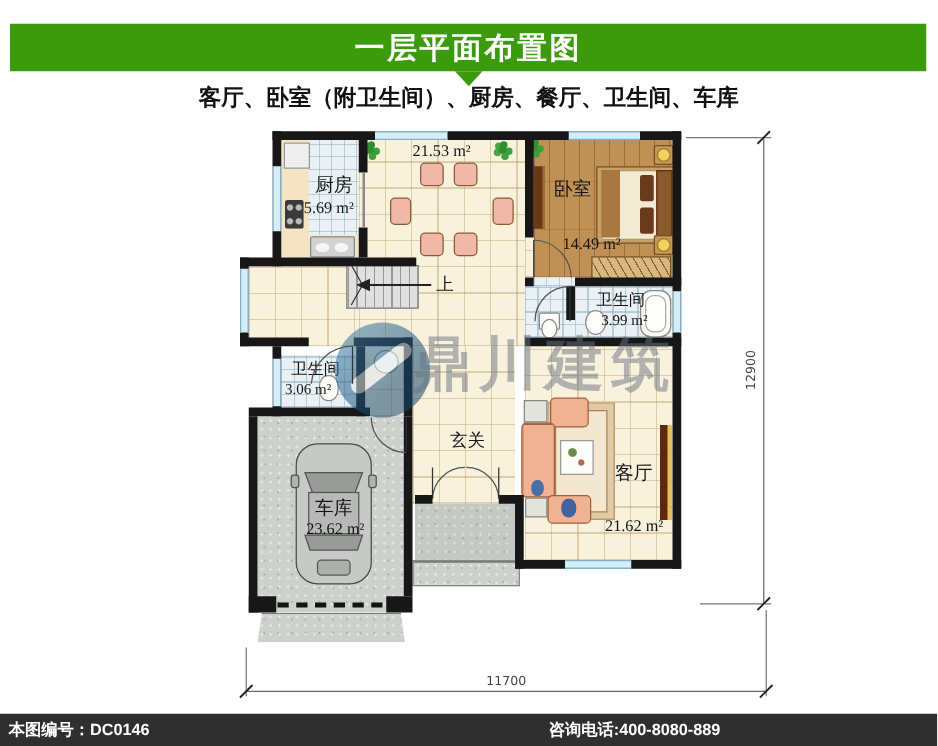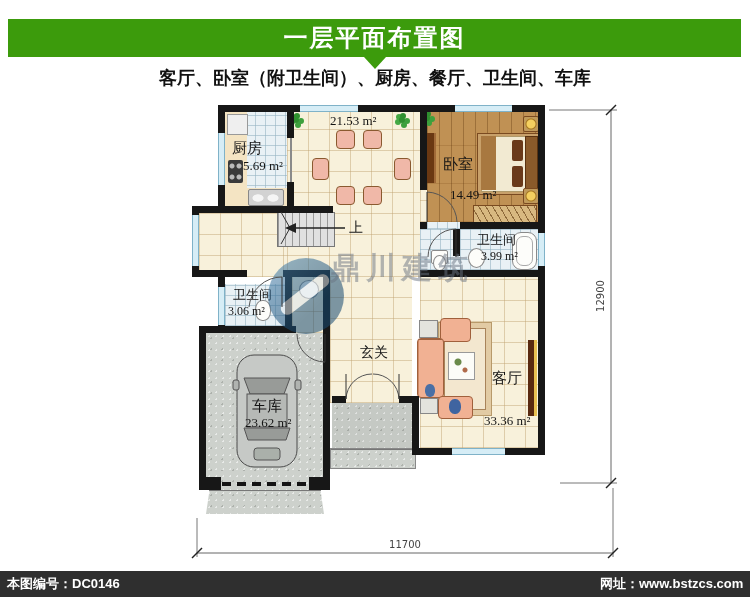--- a/index.html
+++ b/index.html
@@ -171,42 +171,42 @@
   <div class="abs" style="left:290px;top:138px;width:2px;height:44px;background:#8a8a8a"></div>
 
   <div class="abs winH" style="left:300px;top:105px;width:58px;height:7px"></div>
   <div class="abs winH" style="left:455px;top:105px;width:57px;height:7px"></div>
   <div class="abs winH" style="left:452px;top:448px;width:53px;height:7px"></div>
   <div class="abs winV" style="left:218px;top:133px;width:7px;height:52px"></div>
   <div class="abs winV" style="left:192px;top:215px;width:7px;height:51px"></div>
   <div class="abs winV" style="left:218px;top:287px;width:7px;height:38px"></div>
   <div class="abs winV" style="left:538px;top:233px;width:7px;height:33px"></div>
 
-  <div class="abs rname" style="left:232px;top:139px">厨房</div>
+  <div class="abs rname" style="left:252px;top:139px">厨房</div>
   <div class="abs rarea" style="left:243px;top:158px">5.69 m²</div>
   <div class="abs rarea" style="left:330px;top:113px">21.53 m²</div>
-  <div class="abs rname" style="left:443px;top:155px">卧室</div>
+  <div class="abs rname" style="left:443px;top:142px">卧室</div>
   <div class="abs rarea" style="left:450px;top:187px">14.49 m²</div>
   <div class="abs rarea" style="left:477px;top:231px;font-size:13px">卫生间</div>
   <div class="abs rarea" style="left:481px;top:249px;font-size:12px">3.99 m²</div>
   <div class="abs rarea" style="left:233px;top:286px;font-size:13px">卫生间</div>
   <div class="abs rarea" style="left:228px;top:304px;font-size:12px">3.06 m²</div>
   <div class="abs rname" style="left:252px;top:397px">车库</div>
   <div class="abs rarea" style="left:245px;top:415px">23.62 m²</div>
   <div class="abs rname" style="left:360px;top:344px;font-size:14px">玄关</div>
   <div class="abs rname" style="left:492px;top:369px">客厅</div>
-  <div class="abs rarea" style="left:484px;top:413px">33.36 m²</div>
+  <div class="abs rarea" style="left:484px;top:413px">21.62 m²</div>
   <div class="abs rname" style="left:349px;top:219px;font-size:14px">上</div>
 
   <div class="abs" style="left:268px;top:258px;width:76px;height:76px;border-radius:50%;opacity:.55;
        background:linear-gradient(135deg,#4a86b2 0%,#174a72 65%)">
     <div style="position:absolute;left:8px;top:30px;width:58px;height:13px;background:rgba(255,255,255,.85);
          border-radius:7px;transform:rotate(-38deg)"></div>
   </div>
-  <div class="abs wm" style="left:330px;top:248px;font-size:30px;letter-spacing:6px;font-family:'Liberation Serif',serif">鼎川建筑</div>
+  <div class="abs wm" style="left:330px;top:260px;font-size:47px;letter-spacing:6px;font-family:'Liberation Serif',serif">鼎川建筑</div>
 
   <svg class="abs" style="left:0;top:0;pointer-events:none" width="750" height="597" viewBox="0 0 750 597">
 
     <path d="M 427 192 A 31 31 0 0 1 457 222" fill="none" stroke="#555" stroke-width="1"></path>
     <line x1="427" y1="192" x2="427" y2="222" stroke="#333" stroke-width="1"></line>
     <path d="M 428 257 A 28 28 0 0 1 456 229" fill="none" stroke="#555" stroke-width="1"></path>
     <line x1="456" y1="229" x2="456" y2="257" stroke="#333" stroke-width="1"></line>
     <path d="M 249 307 A 33 33 0 0 1 282 277" fill="none" stroke="#555" stroke-width="1"></path>
     <line x1="282" y1="277" x2="282" y2="307" stroke="#333" stroke-width="1"></line>
     <path d="M 297 334 A 28 28 0 0 0 325 362" fill="none" stroke="#555" stroke-width="1"></path>
@@ -233,16 +233,16 @@
     <line x1="549" y1="110" x2="617" y2="110" stroke="#777" stroke-width="1"></line>
     <line x1="560" y1="483" x2="617" y2="483" stroke="#777" stroke-width="1"></line>
     <line x1="611" y1="110" x2="611" y2="483" stroke="#666" stroke-width="1"></line>
     <line x1="606" y1="115" x2="616" y2="105" stroke="#222" stroke-width="1.5"></line>
     <line x1="606" y1="488" x2="616" y2="478" stroke="#222" stroke-width="1.5"></line>
     <text x="604" y="296" font-size="10" fill="#444" text-anchor="middle" transform="rotate(-90 604 296)">12900</text>
   </svg>
 
   <div class="abs" id="footer">
     <span style="left:7px">本图编号：DC0146</span>
-    <span style="left:600px">网址：www.bstzcs.com</span>
+    <span style="left:439px">咨询电话:400-8080-889</span>
   </div>
 
 </div>
 
 </body></html>

